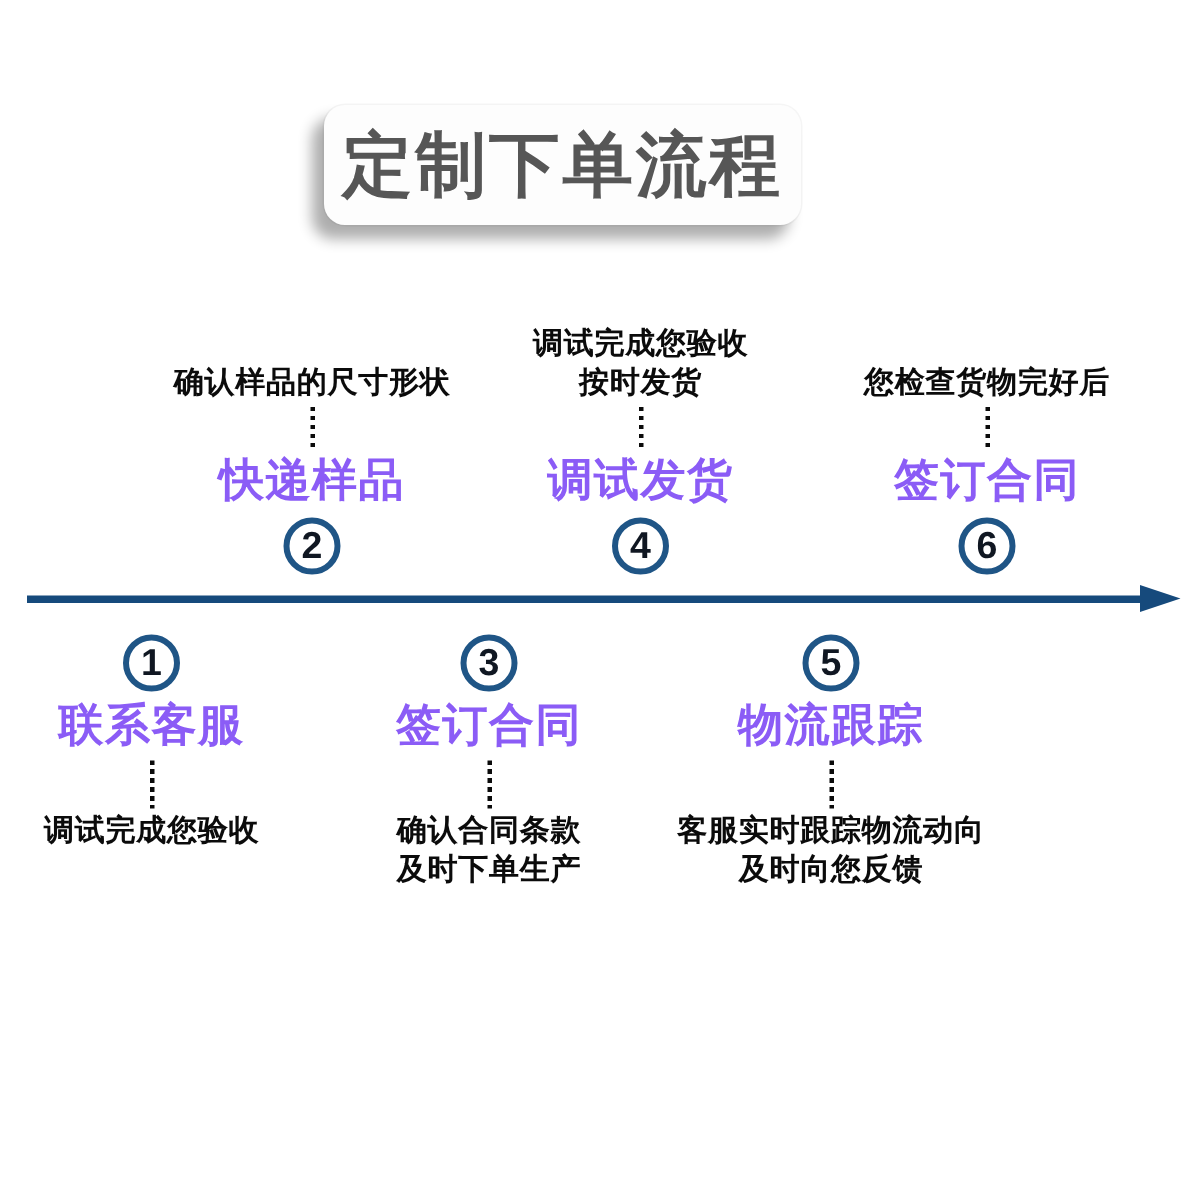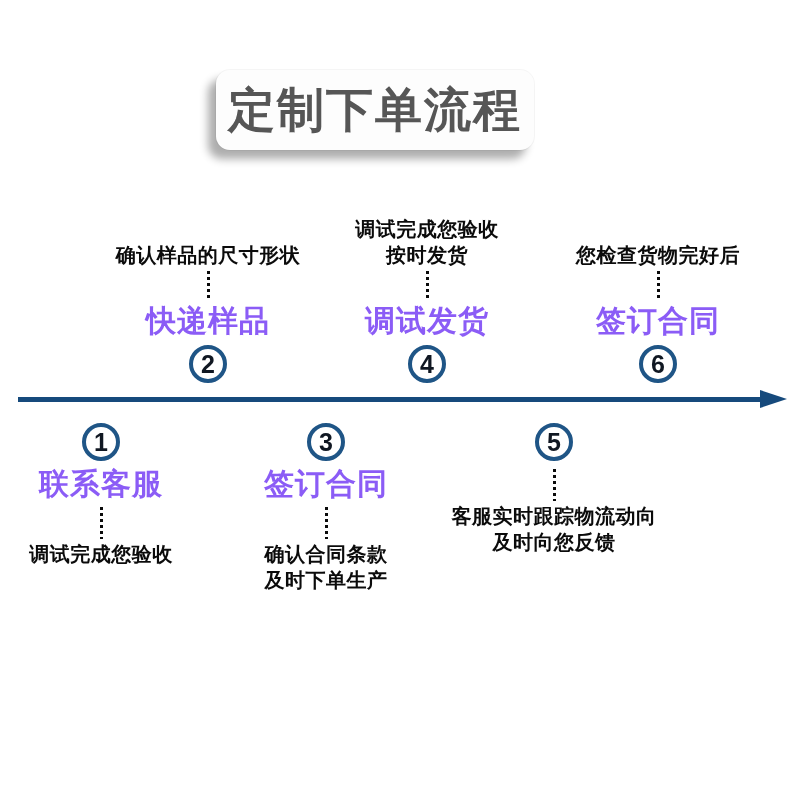--- a/index.html
+++ b/index.html
@@ -176,20 +176,21 @@
     <div class="desc">
       <div>确认合同条款</div>
       <div>及时下单生产</div>
     </div>
   </div>
 
   <div class="step below" style="left:554px">
     <div class="badge">
       <span>5</span>
     </div>
+    <div class="label">物流跟踪</div>
     <div class="dotted"></div>
     <div class="desc">
       <div>客服实时跟踪物流动向</div>
       <div>及时向您反馈</div>
     </div>
   </div>
 
 </div>
 
 </body></html>

